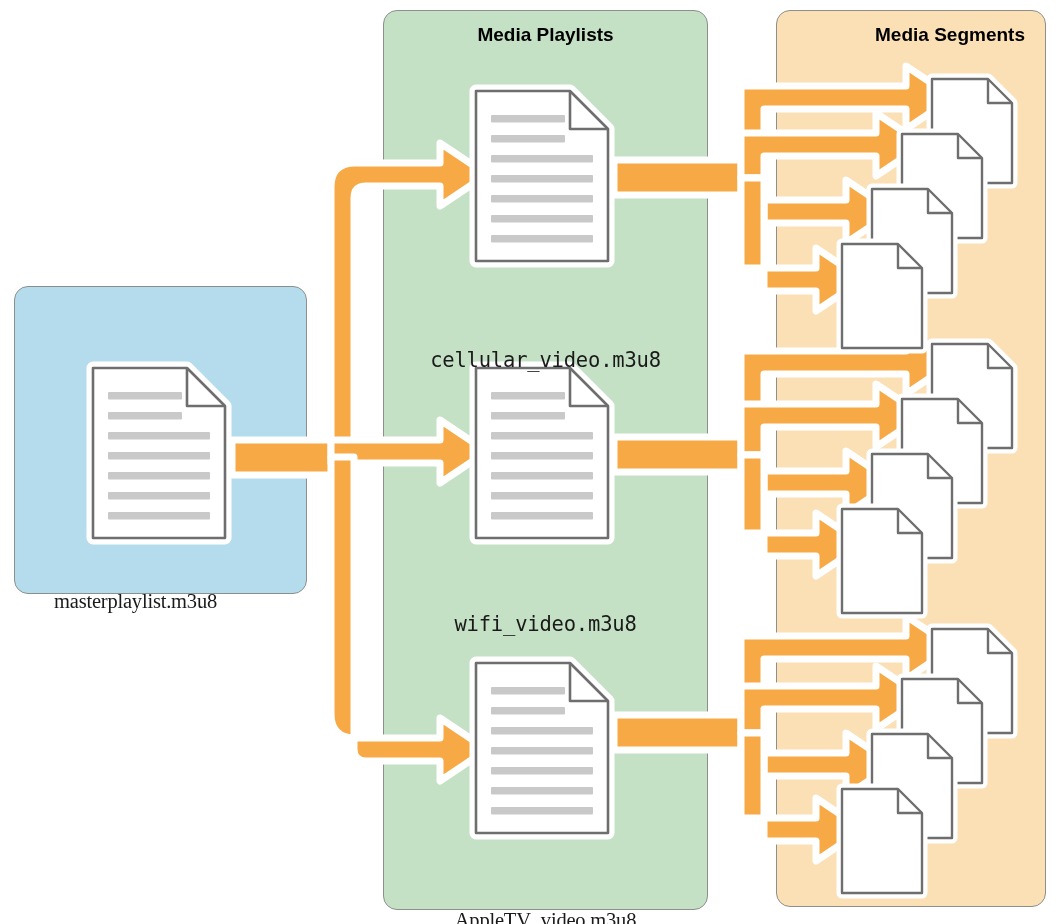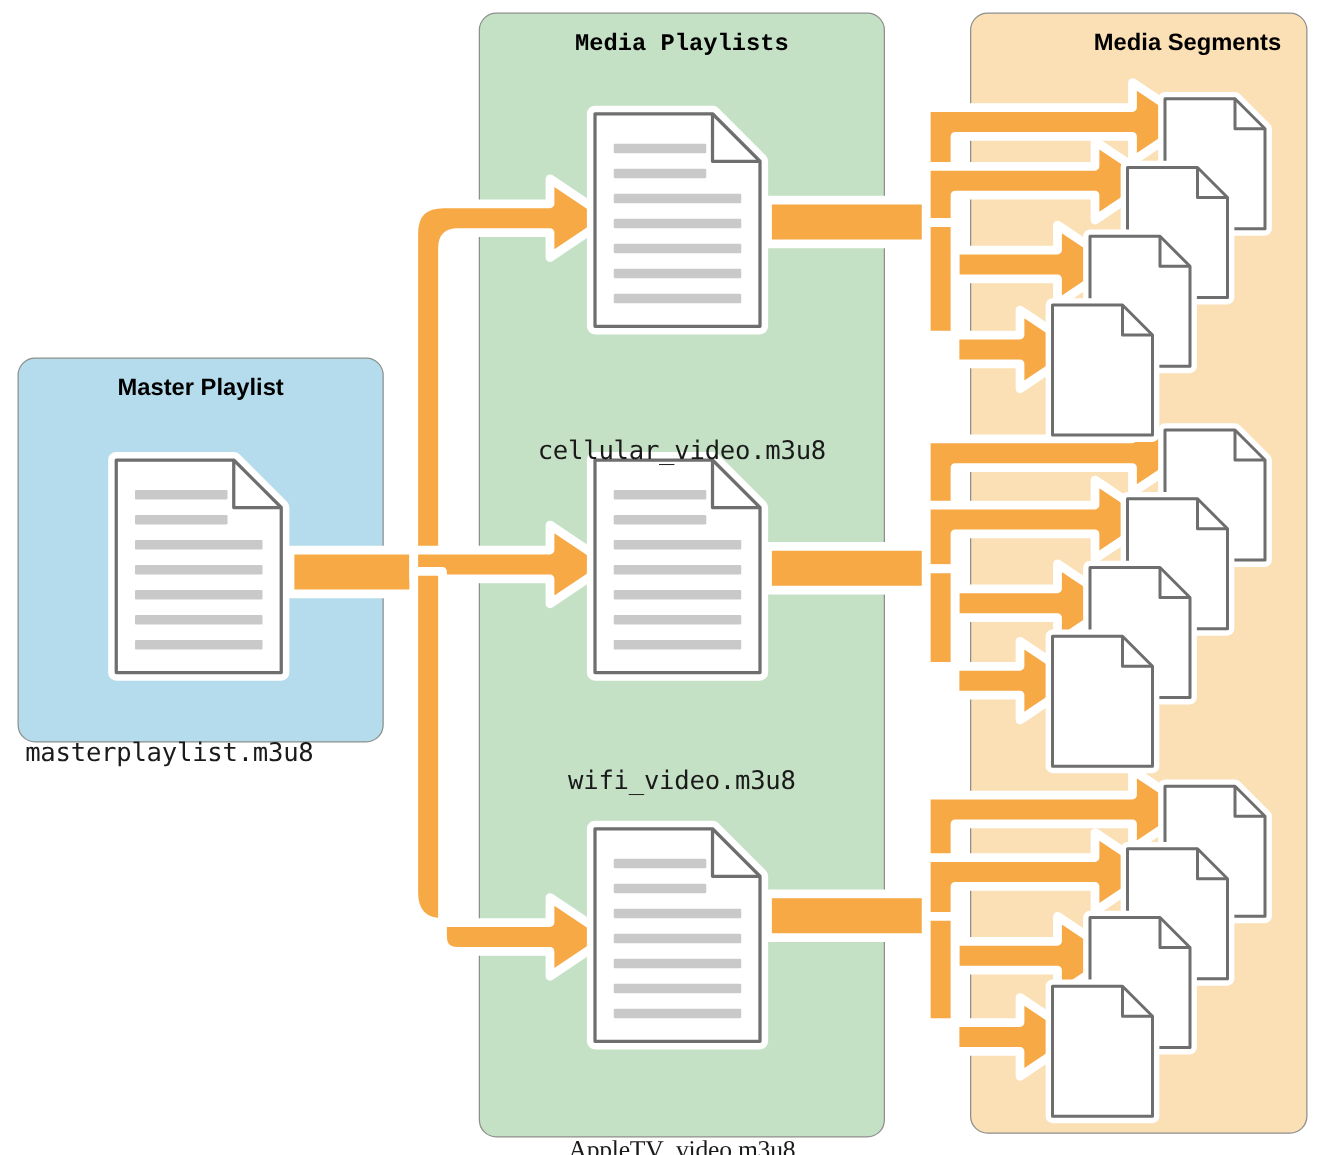--- a/index.html
+++ b/index.html
@@ -274,23 +274,22 @@
         <rect x="23" y="52" width="74" height="7.5" rx="1"></rect>
         <rect x="23" y="72" width="102" height="7.5" rx="1"></rect>
         <rect x="23" y="92" width="102" height="7.5" rx="1"></rect>
         <rect x="23" y="112" width="102" height="7.5" rx="1"></rect>
         <rect x="23" y="132" width="102" height="7.5" rx="1"></rect>
         <rect x="23" y="152" width="102" height="7.5" rx="1"></rect>
       </g>
     </svg>
   </div>
 
-  <div class="panel-title" style="top:300px;left:14px;width:293px;">Master Playlist</div>
-  <div class="panel-caption" style="top:550px;left:14px;width:243px;">masterplaylist.m3u8</div>
-
-  <div class="panel-title" style="top:24px;left:383px;width:325px;font-family:Liberation Mono, monospace;">Media Playlists</div>
+  <div class="panel-caption" style="top:550px;left:14px;width:243px;font-family:Liberation Serif, serif;">masterplaylist.m3u8</div>
+
+  <div class="panel-title" style="top:24px;left:383px;width:325px;">Media Playlists</div>
   <div class="panel-caption" style="top:308px;left:383px;width:325px;">cellular_video.m3u8</div>
   <div class="panel-caption" style="top:572px;left:383px;width:325px;">wifi_video.m3u8</div>
   <div class="panel-caption" style="top:869px;left:383px;width:325px;font-family:Liberation Serif, serif;">AppleTV_video.m3u8</div>
 
   <div class="panel-title" style="top:24px;left:776px;width:270px;margin-left:39px;">Media Segments</div>
 
 </div>
 
 </body></html>

